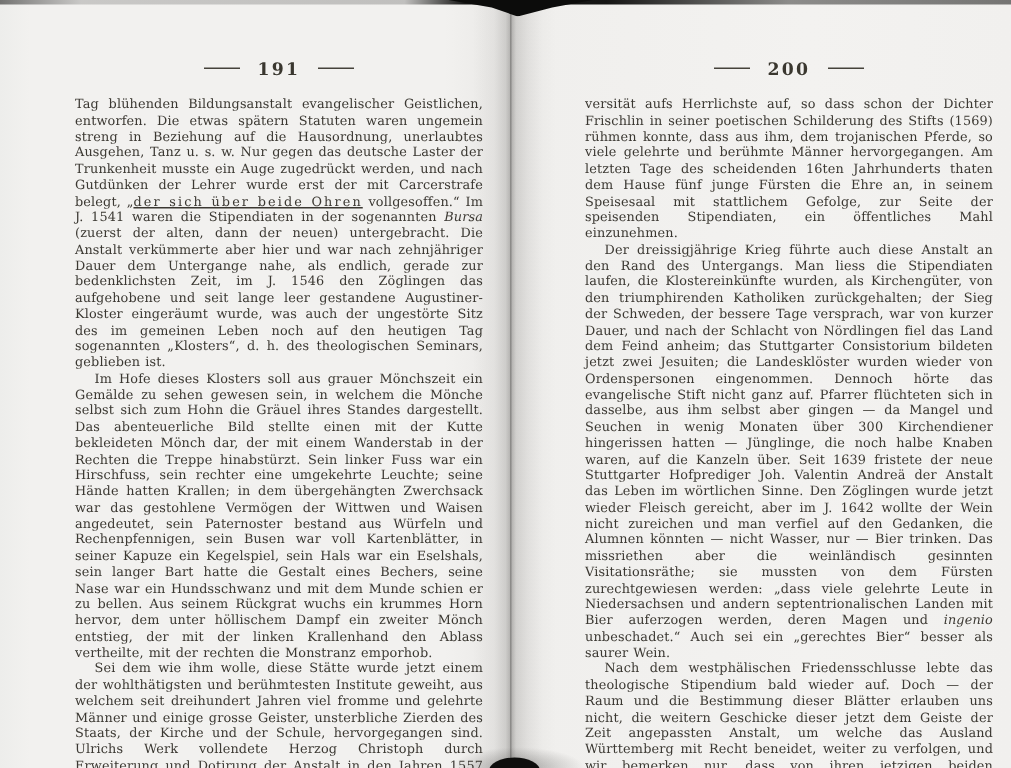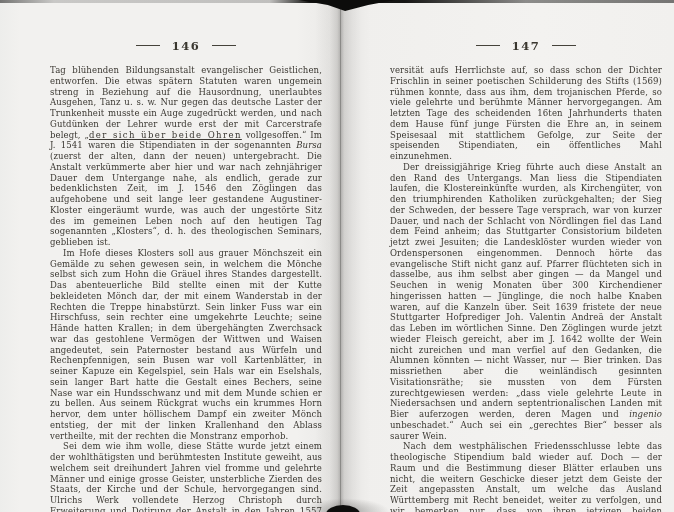--- a/index.html
+++ b/index.html
@@ -32,36 +32,36 @@
 </style>
 </head>
 <body>
 
 <div id="scan">
 
   <div class="page" id="page-left">
     <div class="textblock">
       <div class="pagehead">
         <span class="headrule"></span>
-        <span class="pagenum">146</span>
+        <span class="pagenum">191</span>
         <span class="headrule"></span>
       </div>
       <div>
           <p class="body-par"><span>Tag blühenden Bildungsanstalt evangelischer Geistlichen, entworfen.  Die etwas spätern Statuten waren ungemein streng in Beziehung auf die Hausordnung, unerlaubtes Ausgehen, Tanz u. s. w. Nur gegen das deutsche Laster der Trunkenheit musste ein Auge zugedrückt werden, und nach Gutdünken der Lehrer wurde erst der mit Carcerstrafe belegt, „</span><span class="spaced">der sich über beide Ohren</span><span> vollgesoffen.“  Im J. 1541 waren die Stipendiaten in der sogenannten </span><span class="em">Bursa</span><span> (zuerst der alten, dann der neuen) untergebracht. Die Anstalt verkümmerte aber hier und war nach zehnjähriger Dauer dem Untergange nahe, als endlich, gerade zur bedenklichsten Zeit, im J. 1546 den Zöglingen das aufgehobene und seit lange leer gestandene Augustiner-Kloster eingeräumt wurde, was auch der ungestörte Sitz des im gemeinen Leben noch auf den heutigen Tag sogenannten „Klosters“, d. h. des theologischen Seminars, geblieben ist.</span></p>
           <p class="body-par indent"><span>Im Hofe dieses Klosters soll aus grauer Mönchszeit ein Gemälde zu sehen gewesen sein, in welchem die Mönche selbst sich zum Hohn die Gräuel ihres Standes dargestellt.  Das abenteuerliche Bild stellte einen mit der Kutte bekleideten Mönch dar, der mit einem Wanderstab in der Rechten die Treppe hinabstürzt. Sein linker Fuss war ein Hirschfuss, sein rechter eine umgekehrte Leuchte; seine Hände hatten Krallen; in dem übergehängten Zwerchsack war das gestohlene Vermögen der Wittwen und Waisen angedeutet, sein Paternoster bestand aus Würfeln und Rechenpfennigen, sein Busen war voll Kartenblätter, in seiner Kapuze ein Kegelspiel, sein Hals war ein Eselshals, sein langer Bart hatte die Gestalt eines Bechers, seine Nase war ein Hundsschwanz und mit dem Munde schien er zu bellen.  Aus seinem Rückgrat wuchs ein krummes Horn hervor, dem unter höllischem Dampf ein zweiter Mönch entstieg, der mit der linken Krallenhand den Ablass vertheilte, mit der rechten die Monstranz emporhob.</span></p>
           <p class="body-par indent"><span>Sei dem wie ihm wolle, diese Stätte wurde jetzt einem der wohlthätigsten und berühmtesten Institute geweiht, aus welchem seit dreihundert Jahren viel fromme und gelehrte Männer und einige grosse Geister, unsterbliche Zierden des Staats, der Kirche und der Schule, hervorgegangen sind.  Ulrichs Werk vollendete Herzog Christoph durch Erweiterung und Dotirung der Anstalt in den Jahren 1557 und 1559, und die Stiftung blühte mit der Uni-</span></p>
         </div>
     </div>
   </div>
 
   <div class="page" id="page-right">
     <div class="textblock">
       <div class="pagehead">
         <span class="headrule"></span>
-        <span class="pagenum">147</span>
+        <span class="pagenum">200</span>
         <span class="headrule"></span>
       </div>
       <div>
           <p class="body-par"><span>versität aufs Herrlichste auf, so dass schon der Dichter Frischlin in seiner poetischen Schilderung des Stifts (1569) rühmen konnte, dass aus ihm, dem trojanischen Pferde, so viele gelehrte und berühmte Männer hervorgegangen.  Am letzten Tage des scheidenden 16ten Jahrhunderts thaten dem Hause fünf junge Fürsten die Ehre an, in seinem Speisesaal mit stattlichem Gefolge, zur Seite der speisenden Stipendiaten, ein öffentliches Mahl einzunehmen.</span></p>
           <p class="body-par indent"><span>Der dreissigjährige Krieg führte auch diese Anstalt an den Rand des Untergangs.  Man liess die Stipendiaten laufen, die Klostereinkünfte wurden, als Kirchengüter, von den triumphirenden Katholiken zurückgehalten; der Sieg der Schweden, der bessere Tage versprach, war von kurzer Dauer, und nach der Schlacht von Nördlingen fiel das Land dem Feind anheim; das Stuttgarter Consistorium bildeten jetzt zwei Jesuiten; die Landesklöster wurden wieder von Ordenspersonen eingenommen.  Dennoch hörte das evangelische Stift nicht ganz auf.  Pfarrer flüchteten sich in dasselbe, aus ihm selbst aber gingen — da Mangel und Seuchen in wenig Monaten über 300 Kirchendiener hingerissen hatten — Jünglinge, die noch halbe Knaben waren, auf die Kanzeln über.  Seit 1639 fristete der neue Stuttgarter Hofprediger Joh. Valentin Andreä der Anstalt das Leben im wörtlichen Sinne.  Den Zöglingen wurde jetzt wieder Fleisch gereicht, aber im J. 1642 wollte der Wein nicht zureichen und man verfiel auf den Gedanken, die Alumnen könnten — nicht Wasser, nur — Bier trinken.  Das missriethen aber die weinländisch gesinnten Visitationsräthe; sie mussten von dem Fürsten zurechtgewiesen werden: „dass viele gelehrte Leute in Niedersachsen und andern septentrionalischen Landen mit Bier auferzogen werden, deren Magen und </span><span class="em">ingenio</span><span> unbeschadet.“  Auch sei ein „gerechtes Bier“ besser als saurer Wein.</span></p>
           <p class="body-par indent"><span>Nach dem westphälischen Friedensschlusse lebte das theologische Stipendium bald wieder auf.  Doch — der Raum und die Bestimmung dieser Blätter erlauben uns nicht, die weitern Geschicke dieser jetzt dem Geiste der Zeit angepassten Anstalt, um welche das Ausland Württemberg mit Recht beneidet, weiter zu verfolgen, und wir bemerken nur, dass von ihren jetzigen beiden Gebäuden, die dem Neckar und einer köstlichen Aussicht zugekehrt sind, der obere Bau, von der Stadt durch einen breiten</span></p>
         </div>
     </div>
   </div>
 

